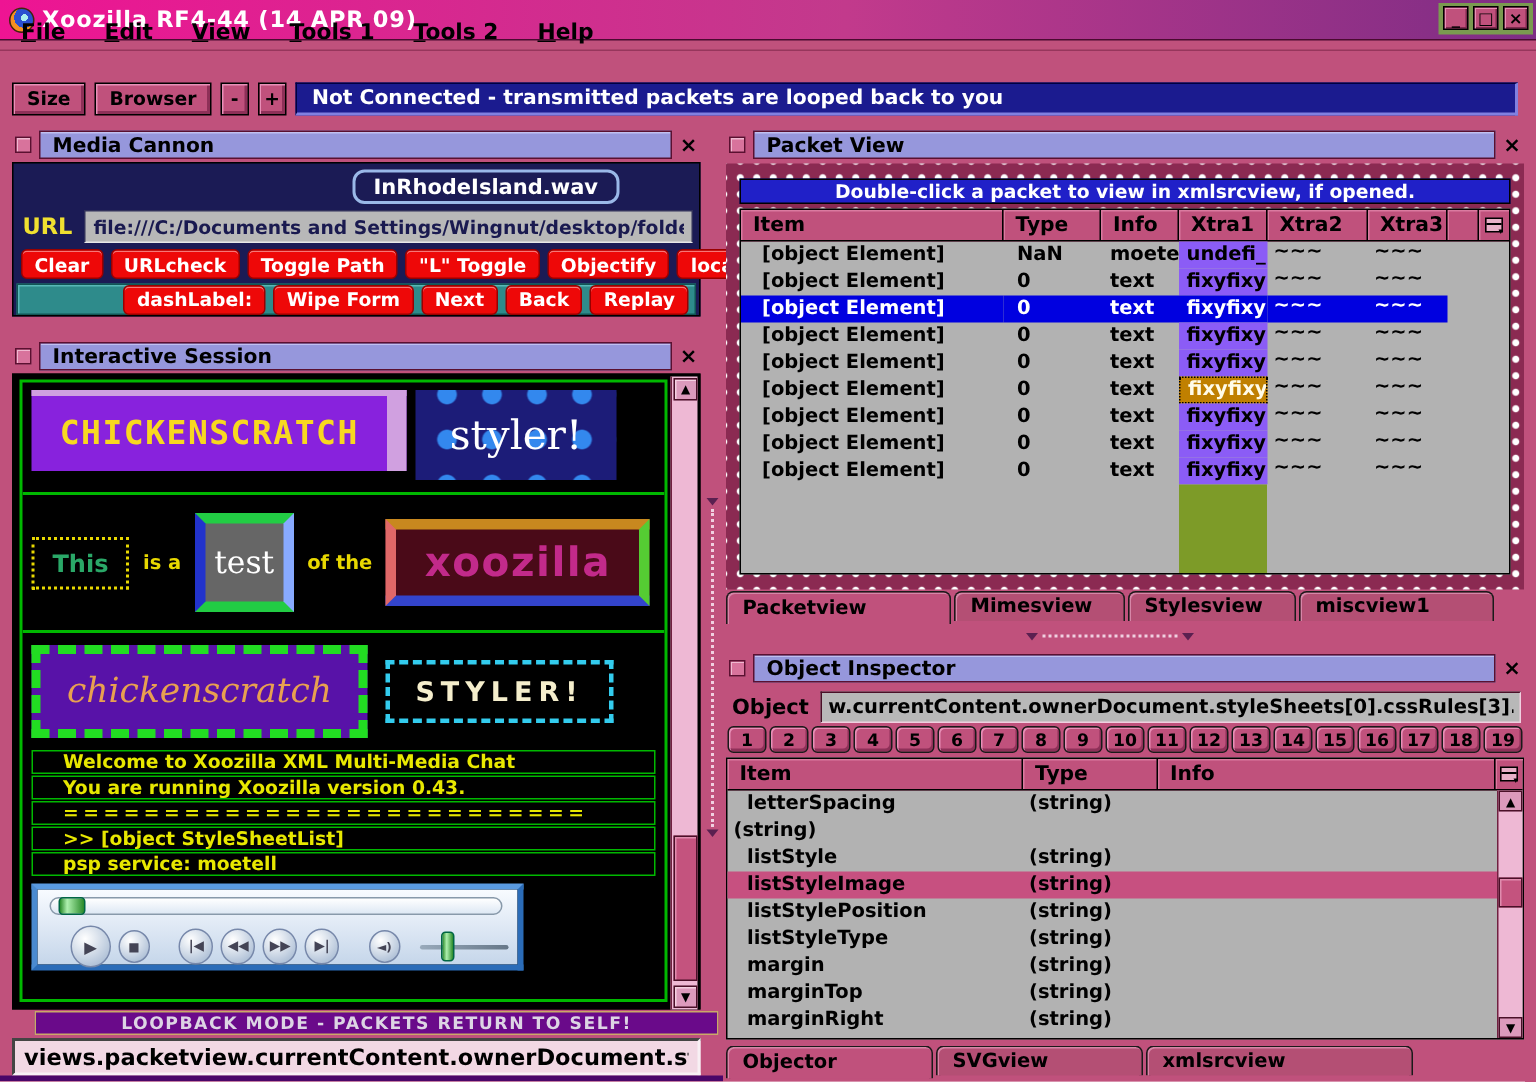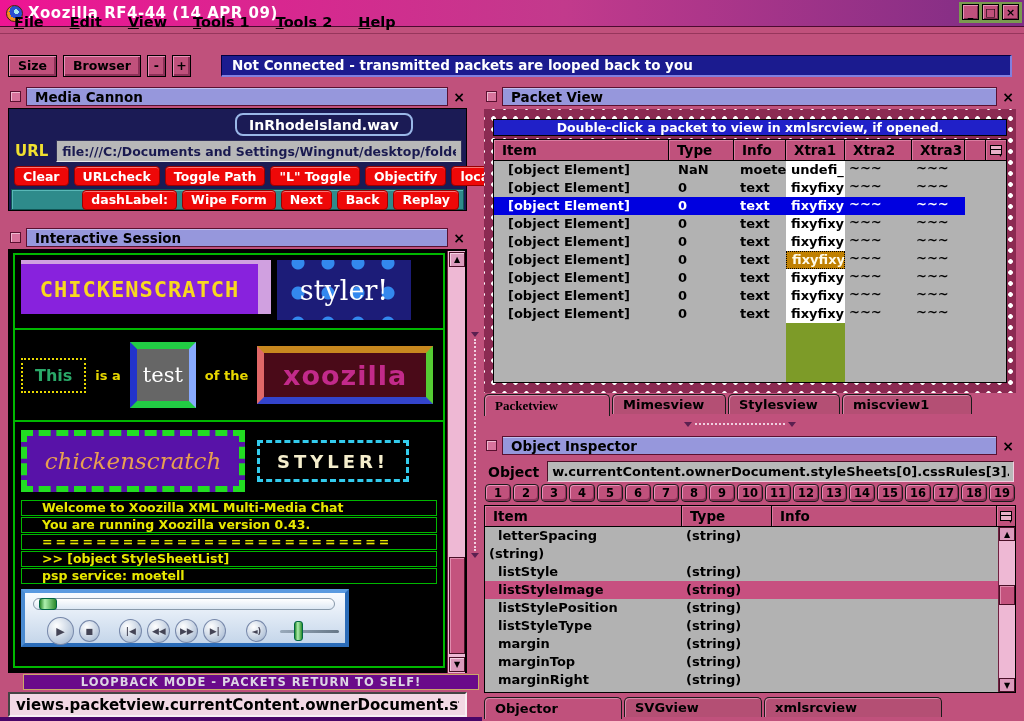--- a/index.html
+++ b/index.html
@@ -19,21 +19,21 @@
     box-shadow:inset 1px 1px 0 #e890b8, inset -1px -1px 0 #7e2a4e;
     color:#000; font-weight:bold; font-size:11px; display:flex; align-items:center; justify-content:center; line-height:1; }
   .menubar { position:absolute; left:0; top:10px; width:1024px; height:24px; display:flex; align-items:center; gap:26px; padding:0 14px; border-bottom:1px solid #96365c; }
   .menuitem { font-weight:bold; font-size:14.5px; color:#000; }
   .toolbar { position:absolute; left:0; top:51px; width:1024px; height:29px; display:flex; align-items:center; gap:6px; padding:0 8px; }
   .pbtn { background:#c0517c; border:1px solid #000; box-shadow:inset 1px 1px 0 #e890b8, inset -2px -2px 0 #8e3058;
     color:#000; font-weight:bold; font-size:12.5px; height:22px; display:flex; align-items:center; justify-content:center; padding:0 9px; }
   .pbtn.small { width:19px; padding:0; }
   .statusbar { flex:1; height:22px; background:#1b1b8f; border-top:1px solid #000040; border-left:1px solid #000040;
     border-bottom:2px solid #8080e0; border-right:2px solid #8080e0;
-    color:#fff; font-weight:bold; font-size:13.5px; display:flex; align-items:center; padding:0 10px; margin-right:4px;margin-left:24px; }
+    color:#fff; font-weight:bold; font-size:13.5px; display:flex; align-items:center; padding:0 10px; margin-right:4px; }
 
   
   .panelbar { height:23px; display:flex; align-items:center; }
   .psq { width:11px; height:11px; background:#d8739c; border:1px solid #5a1030; box-shadow:inset 1px 1px 0 #f0b8d0; margin:0 5px 0 2px; flex:none; }
   .pstrip { flex:1; height:19px; background:#9697dc; border:1px solid #5a1030; box-shadow:inset 0 1px 0 #c0c0f0;
     color:#000; font-weight:bold; font-size:13.5px; display:flex; align-items:center; padding:0 8px; }
   .px { width:16px; text-align:center; color:#000; font-weight:bold; font-size:14px; margin-left:3px; flex:none; }
 
   
   .mc { position:absolute; left:8px; top:85px; width:459px; height:126px; }
@@ -127,21 +127,21 @@
   .pv-head { display:grid; grid-template-columns:175px 65px 52px 59px 67px 53px 1fr 20px; height:21px; background:#c0517c; border-bottom:1px solid #000; }
   .hc { color:#000; font-weight:bold; font-size:13.5px; display:flex; align-items:center; padding-left:8px; border-right:1px solid #000; box-shadow:inset 1px 1px 0 #da7ba0; }
   .hc.last { border-right:none; padding:0; justify-content:center; }
   .gridicon { width:12px; height:10px; border:1px solid #000; background:linear-gradient(#e8b0c8 0 3px, #000 3px 4px, #e8b0c8 4px); position:relative; }
   .gridicon::after { content:"▾"; position:absolute; right:-1px; bottom:-4px; font-size:6px; color:#000; }
   .pvrow { display:grid; grid-template-columns:175px 65px 52px 59px 67px 53px 1fr; height:18px; }
   .pc { color:#000; font-weight:bold; font-size:13px; line-height:18px; white-space:nowrap; overflow:hidden; }
   .pc.item { padding-left:14px; }
   .pc.type { padding-left:9px; }
   .pc.info { padding-left:6px; }
-  .pc.x1 { background:#ffffff; padding-left:5px; }
+  .pc.x1 { background:#8b5cf6; padding-left:5px; }
   .pc.x2,.pc.x3 { padding-left:4px; line-height:13px; }
   .pvrow.sel .pc { background:#0000e0; color:#fff; }
   .pc.x1.focus { background:#c08000; border:1px dotted #000; color:#fffbe8; line-height:16px; }
   .pv-fill { flex:1; background:linear-gradient(90deg,#b2b2b2 0 292px,#7d9b28 292px 351px,#b2b2b2 351px); }
   .tabs { position:absolute; display:flex; gap:2px; }
   .pv-tabs { left:484px; top:394px; }
   .oi-tabs { left:484px; top:697px; }
   .tab { border:1px solid #1a1a1a; border-bottom:none; border-radius:5px 5px 0 0; background:#b44f74; height:20px;
     color:#000; font-weight:bold; font-size:13px; display:flex; align-items:center; padding:0 10px; box-shadow:inset 1px 1px 0 #d687a8; }
   .tab.active { background:#c0517c; height:22px; }
@@ -402,21 +402,21 @@
           <div class="pc x1">fixyfixy</div>
           <div class="pc x2">~~~</div>
           <div class="pc x3">~~~</div>
         </div>
         <div class="pv-fill"></div>
       </div>
     </div>
   </div>
 
   <div class="tabs pv-tabs">
-    <div class="tab active" style="width:126px;font-family:Liberation Serif, serif;">Packetview</div>
+    <div class="tab active" style="width:150px;">Packetview</div>
     <div class="tab" style="width:114px;">Mimesview</div>
     <div class="tab" style="width:112px;">Stylesview</div>
     <div class="tab" style="width:130px;">miscview1</div>
   </div>
 
   <div class="oi">
     <div class="panelbar">
       <div class="psq"></div>
       <div class="pstrip">Object Inspector</div>
       <div class="px">×</div>

